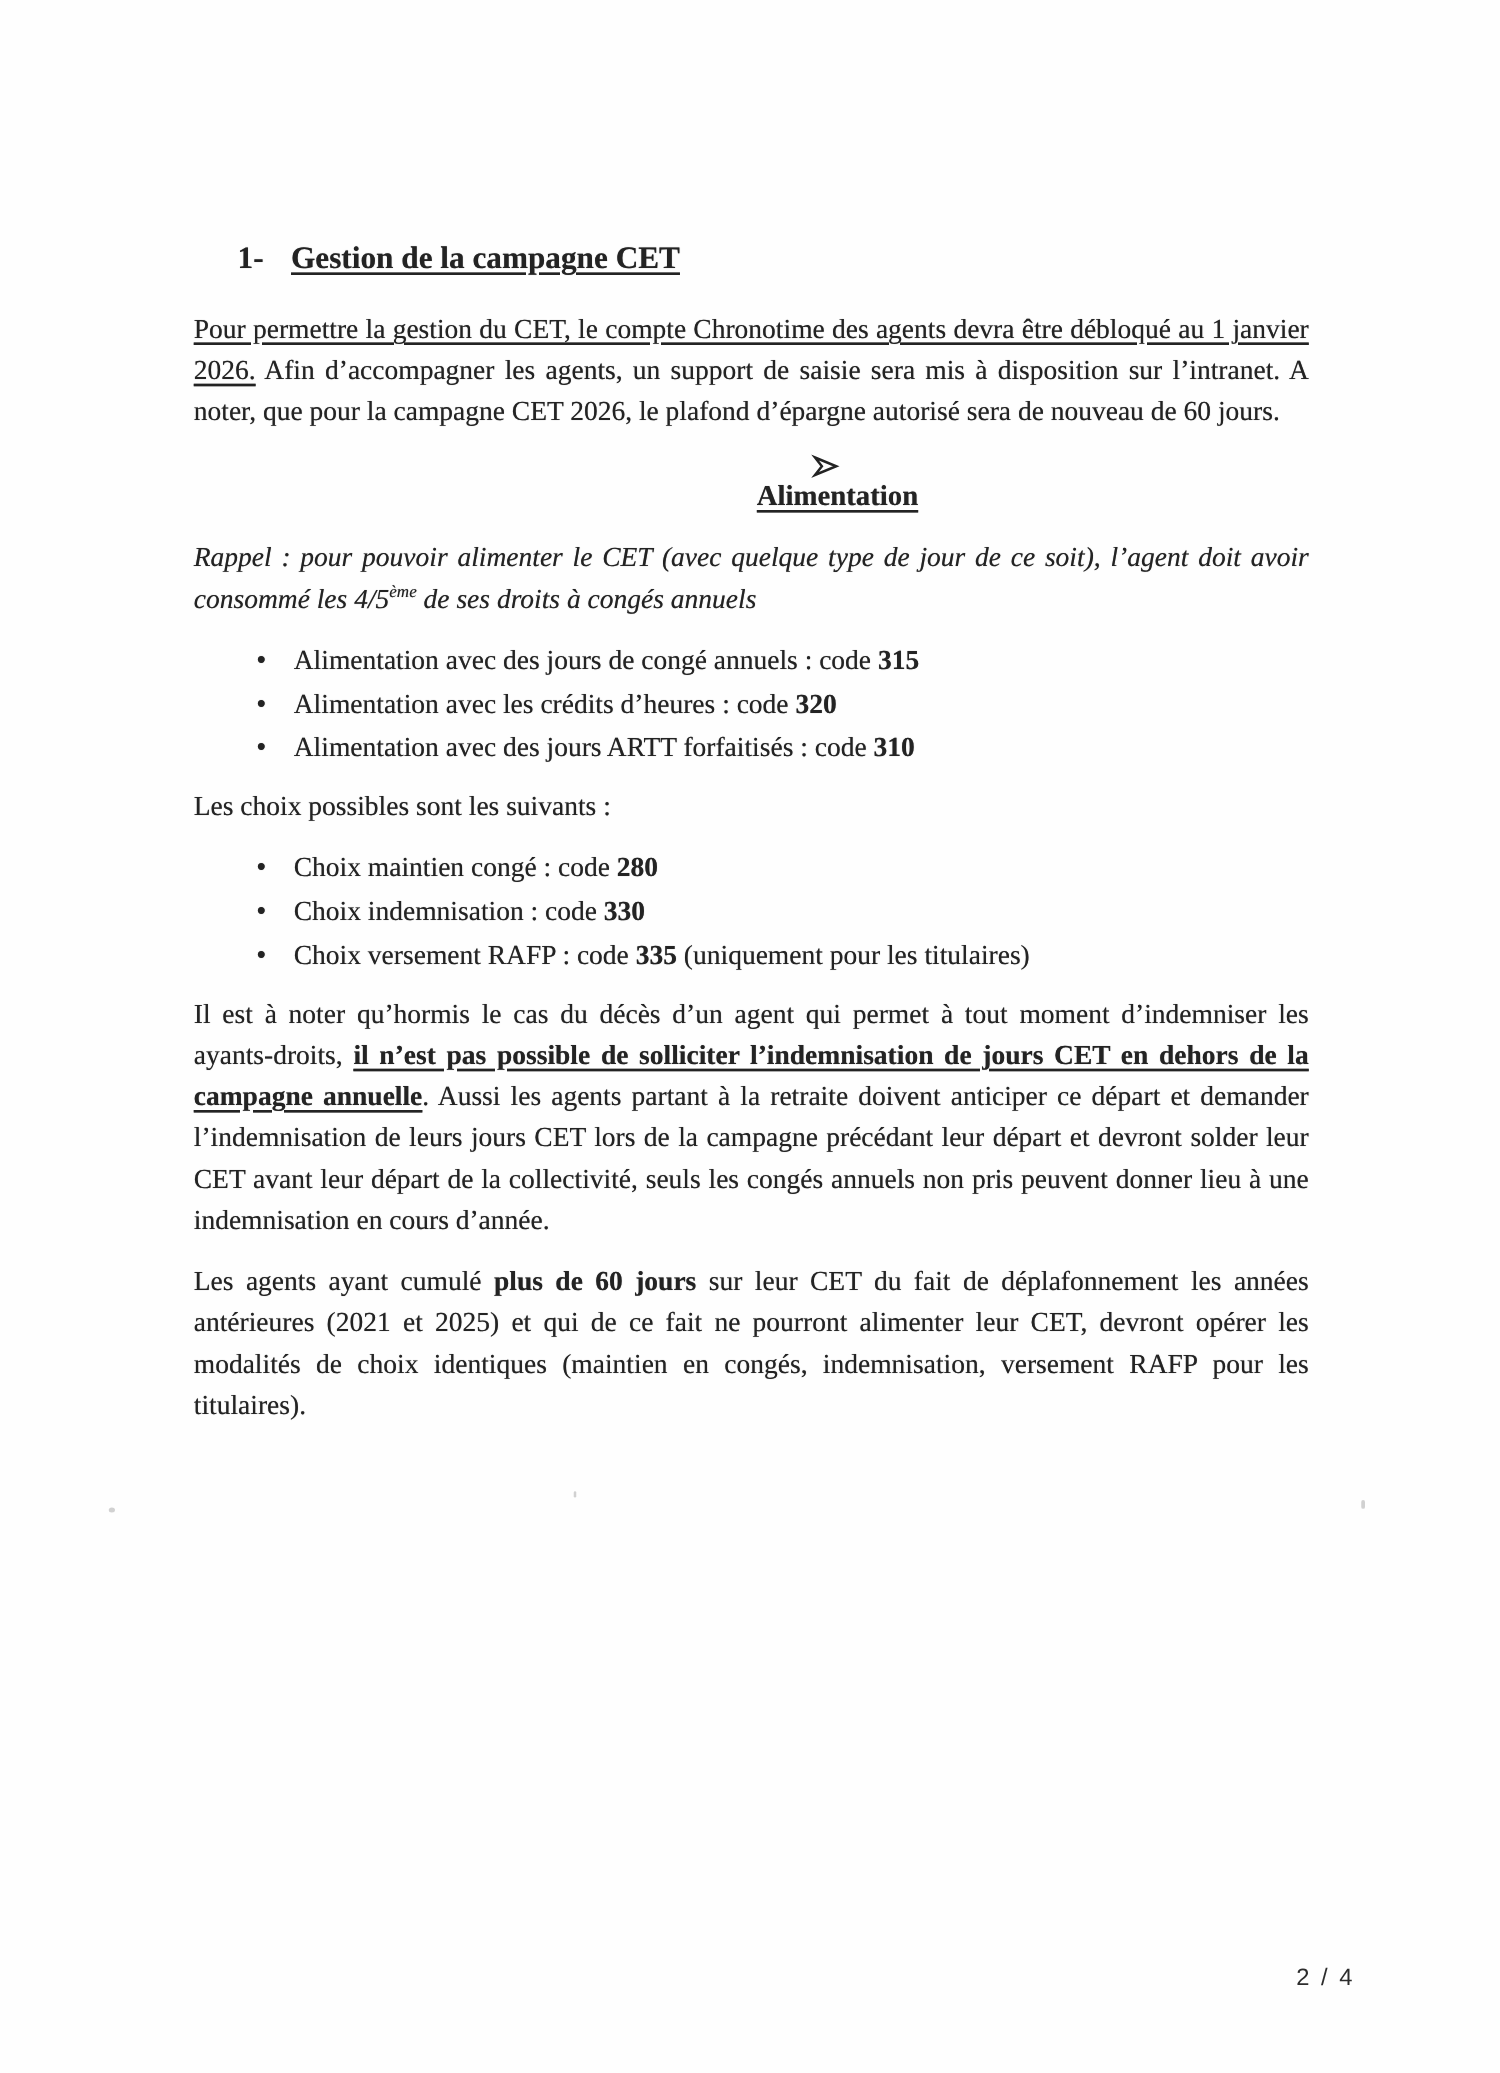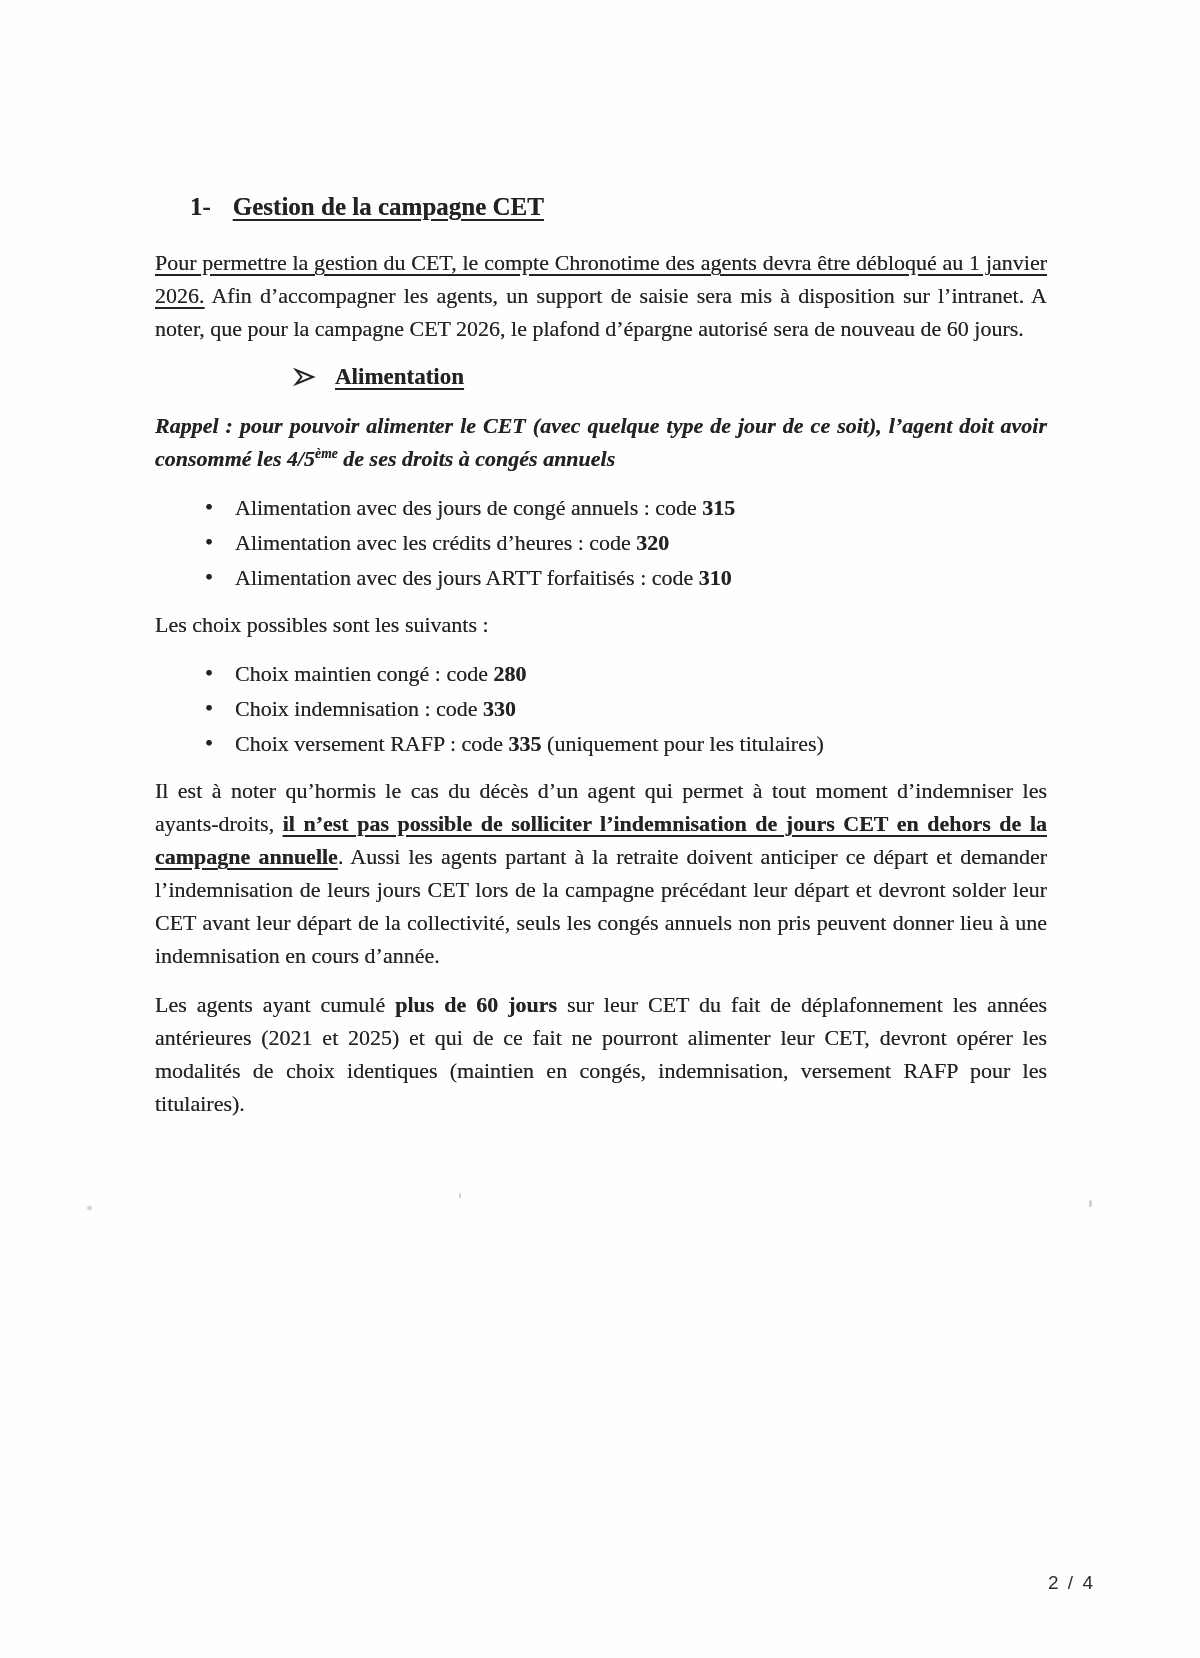--- a/index.html
+++ b/index.html
@@ -33,28 +33,29 @@
     text-decoration: underline;
     text-decoration-thickness: 2px;
     text-underline-offset: 4px;
   }
   .para {
     margin: 0 0 16px 0;
     font-size: 22px;
     line-height: 33px;
     text-align: justify;
   }
-  .para.italic-note { font-style: italic; font-weight: bold; }
+  .para.italic-note { font-style: italic; }
   .subheading {
     margin: 18px 0 18px 138px;
     font-size: 23px;
     font-weight: bold;
     line-height: 28px;
     display: flex;
     align-items: center;
+    flex-direction: column;
   }
   .subheading .arrow-wrap {
     width: 26px;
     margin-right: 16px;
     display: inline-flex;
     align-items: center;
   }
   .subheading .sub-label {
     text-decoration: underline;
     text-decoration-thickness: 2px;
@@ -84,21 +85,21 @@
     text-decoration: underline;
     text-decoration-thickness: 1.6px;
     text-underline-offset: 3.5px;
   }
   .seg-b.seg-u { text-decoration-thickness: 2px; }
   sup { font-size: 0.62em; line-height: 0; }
   .note-gap { margin-top: 8px; }
   .page-number {
     position: absolute;
     top: 1572px;
-    right: 105px;
+    right: 116px;
     font-family: "Liberation Sans", "DejaVu Sans", sans-serif;
     font-size: 19px;
     letter-spacing: 2px;
     color: #2d2d2d;
   }
   .scan-artifact {
     position: absolute;
     background: #9c9c9c;
     border-radius: 50%;
     opacity: 0.45;

